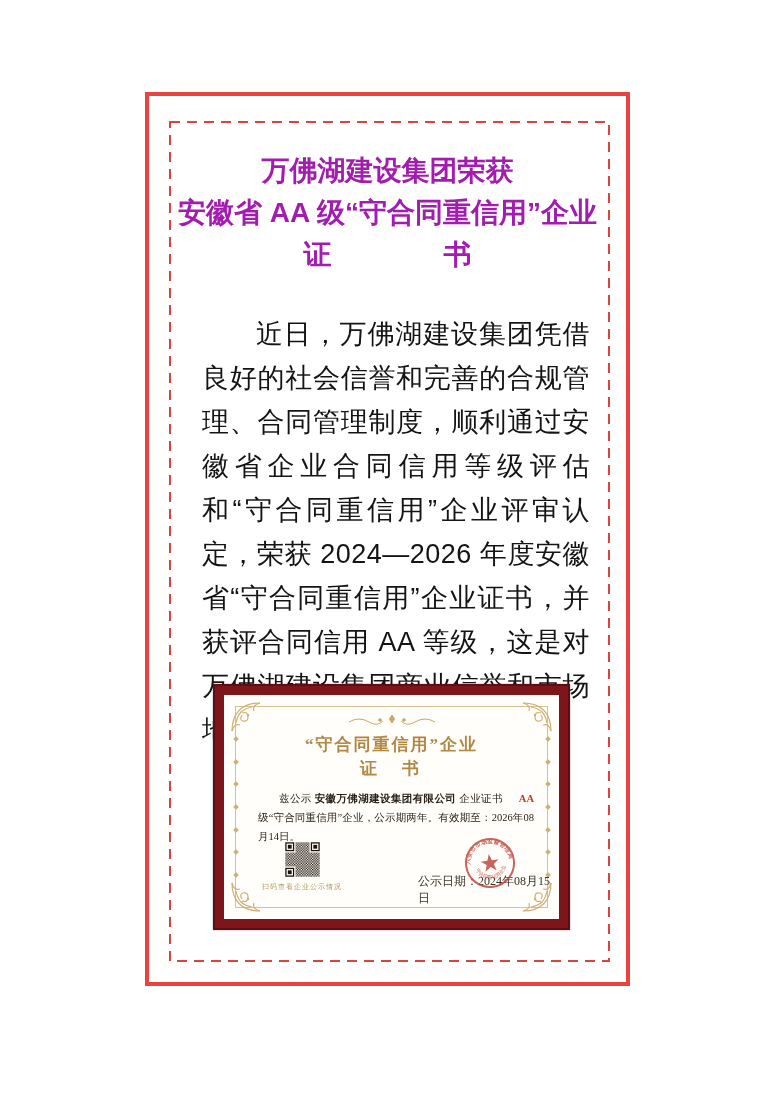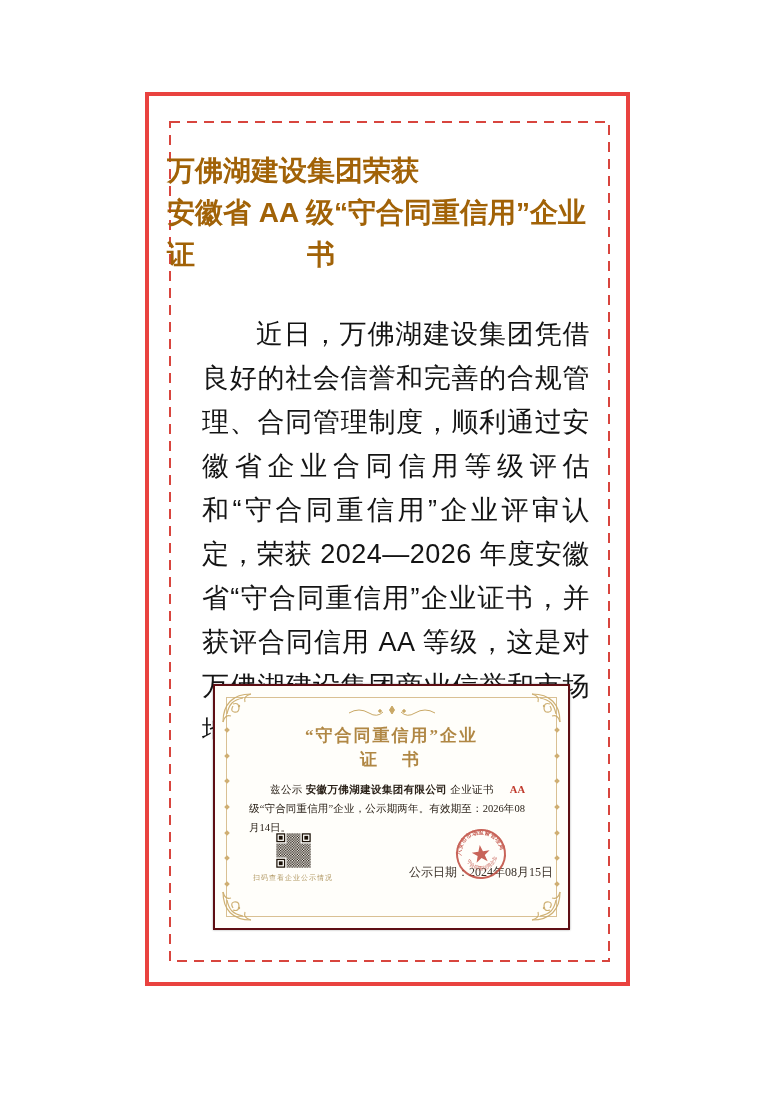--- a/index.html
+++ b/index.html
@@ -3,30 +3,30 @@
 <meta charset="utf-8">
 <style>
   * { margin:0; padding:0; box-sizing:border-box; }
   body { width:780px; height:1102px; background:#ffffff; font-family:"Liberation Sans", sans-serif; }
   .page { position:relative; width:780px; height:1102px; background:#ffffff; overflow:hidden; }
 
   .outer-frame { position:absolute; left:145px; top:92px; width:485px; height:894px;
                  border:4px solid #e9423f; background:#ffffff; }
   .dashed-frame { position:absolute; left:20px; top:25px; }
 
-  .title-block { position:absolute; left:18px; top:54px; width:441px; text-align:left;
-                 color:#a16207; font-weight:700; font-size:28px; line-height:42px; }
+  .title-block { position:absolute; left:18px; top:54px; width:441px; text-align:center;
+                 color:#a21caf; font-weight:700; font-size:28px; line-height:42px; }
 
   .body-text { position:absolute; left:53px; top:216px; width:388px; font-size:27px;
                line-height:44px; color:#141414; text-align:justify; text-indent:2em;
                font-weight:500; letter-spacing:0.5px; }
 
   
   .cert { position:absolute; left:64px; top:588px; width:357px; height:246px;
-          background:#7c161b; border:2px solid #5e0e13; 
+          background:#7c161b; border:2px solid #5e0e13; padding:9px;
           box-shadow:0 0 2px rgba(0,0,0,.35); }
   .cert-panel { position:relative; width:100%; height:100%; background:#fffefa; overflow:hidden; }
   .gold-frame { position:absolute; left:11px; top:11px; right:11px; bottom:11px;
                 border:1px solid #d9c093; }
   .corner-orn { position:absolute; width:36px; height:36px; opacity:.9; }
   .co-tl { left:4px; top:4px; }
   .co-tr { right:4px; top:4px; transform:scaleX(-1); }
   .co-bl { left:4px; bottom:4px; transform:scaleY(-1); }
   .co-br { right:4px; bottom:4px; transform:scale(-1,-1); }
   .side-orn { position:absolute; top:42px; bottom:42px; width:9px; display:flex;

